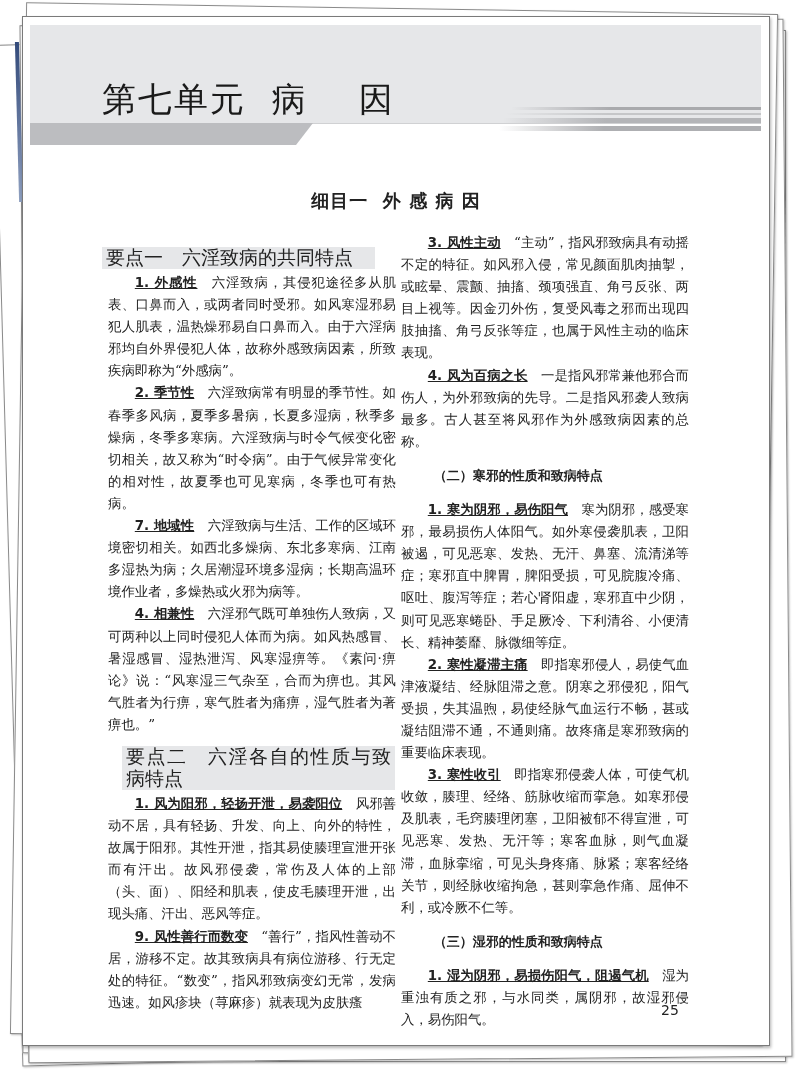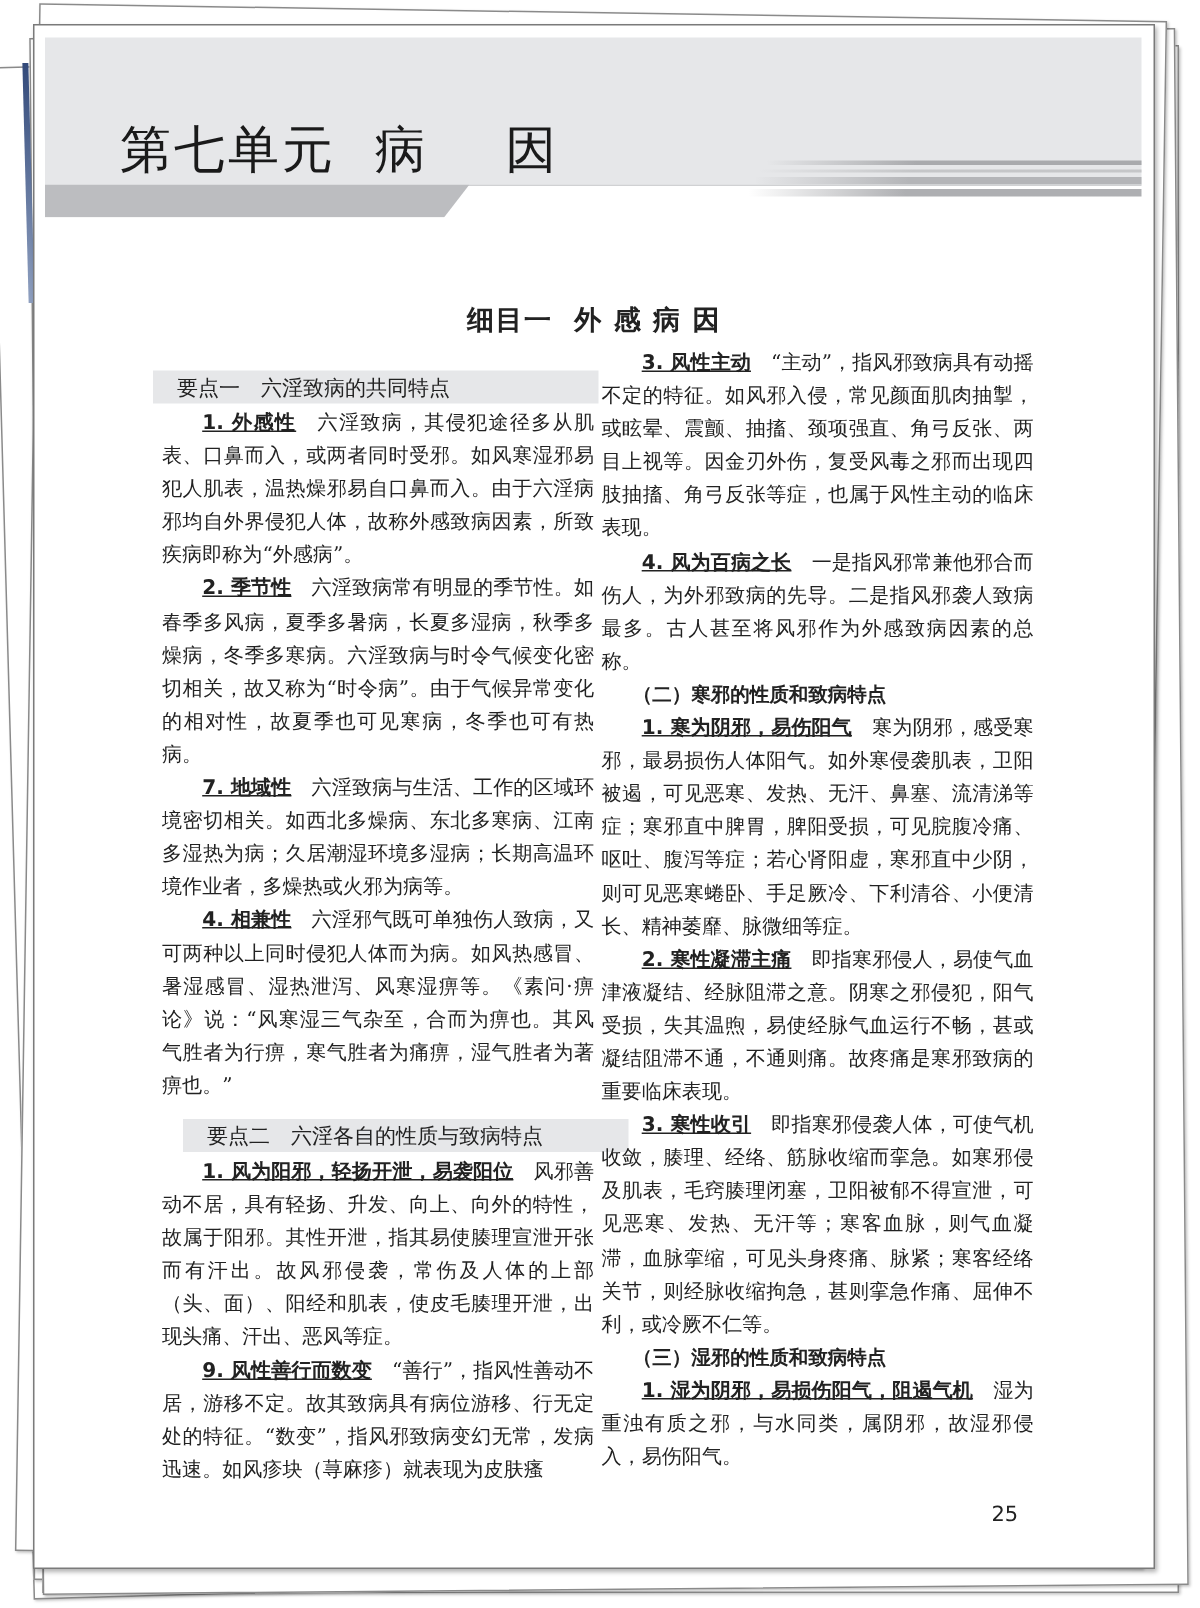--- a/index.html
+++ b/index.html
@@ -15,46 +15,46 @@
   .sheet.s5 { left:18px; top:8px; width:750px; height:1030px; transform:rotate(0.9deg); }
   .edge-blue { position:absolute; left:17px; top:42px; width:4px; height:160px; background:linear-gradient(#334a7a,#8fa0c0); transform:rotate(-1.5deg); }
   .edge-gold { position:absolute; left:763px; top:920px; width:5px; height:110px; background:linear-gradient(#c8b870,#8a7a20); }
 
   .page {
     position:absolute; left:22px; top:16px; width:746px; height:1028px; background:#fff;
     border:1px solid #7a7a7a; box-shadow:1px 2px 3px rgba(0,0,0,0.3);
   }
   .hdr { position:absolute; left:7px; top:8px; width:731px; height:98px; background:#e6e7e9; }
   .hdr-title {
-    position:absolute; left:50px; top:52px; font-family:"DejaVu Sans","Liberation Sans",sans-serif;
+    position:absolute; left:72px; top:52px; font-family:"DejaVu Sans","Liberation Sans",sans-serif;
     font-size:34px; color:#1a1a1a; letter-spacing:2px; white-space:pre;
   }
   .stripes { position:absolute; right:0; top:82px; width:262px; height:40px; }
   .stripe { position:absolute; right:0; height:3px; }
   .band {
     position:absolute; left:7px; top:106px; width:283px; height:22px;
     background:#bcbdc0; clip-path:polygon(0 0,100% 0,94% 100%,0 100%);
   }
   .band-line { position:absolute; left:7px; top:106px; width:731px; height:1px; background:#d0d1d3; }
 
   .sec-title {
     position:absolute; left:0; width:746px; top:172px; text-align:center;
-    font-family:"DejaVu Serif","Liberation Serif",serif; font-weight:bold; font-size:18px; letter-spacing:1px; white-space:pre;margin-top:12px;
+    font-family:"DejaVu Serif","Liberation Serif",serif; font-weight:bold; font-size:18px; letter-spacing:1px; white-space:pre;
   }
   .col { position:absolute; top:228px; width:288px; font-size:13.4px; line-height:22.1px; text-align:justify; }
   .col.left { left:85px; }
   .col.right { left:378px; top:215px; }
   .p { text-indent:2em; margin:0; }
   .p.noindent { text-indent:0; }
   .b { font-weight:bold; font-family:"DejaVu Sans","Liberation Sans",sans-serif;text-decoration:underline; }
   .kp {
-    display:block; background:#e6e7e9; margin:2px 0 3px -6px; padding:0 16px; width:265px;
-    font-family:Liberation Sans, sans-serif; font-size:14px; line-height:22px;
+    display:block; background:#e6e7e9; margin:2px 0 3px -6px; padding:0 4px; width:265px;
+    font-family:Liberation Serif, serif; font-size:19px; line-height:22px;
   }
-  .sub { font-family:"DejaVu Sans","Liberation Sans",sans-serif; font-size:13px; text-indent:1.6em; margin:0; font-weight:bold; }
+  .sub { font-family:"DejaVu Sans","Liberation Sans",sans-serif; font-size:13px; text-indent:1.6em; margin:12px; font-weight:bold; }
   .pageno { position:absolute; left:638px; top:985px; font-family:"DejaVu Sans","Liberation Sans",sans-serif; font-size:14px; }
 </style>
 </head>
 <body>
 
 <div class="sheet s1"></div>
 <div class="sheet s2"></div>
 <div class="sheet s3"></div>
 <div class="sheet s4"></div>
 <div class="sheet s5"></div>

